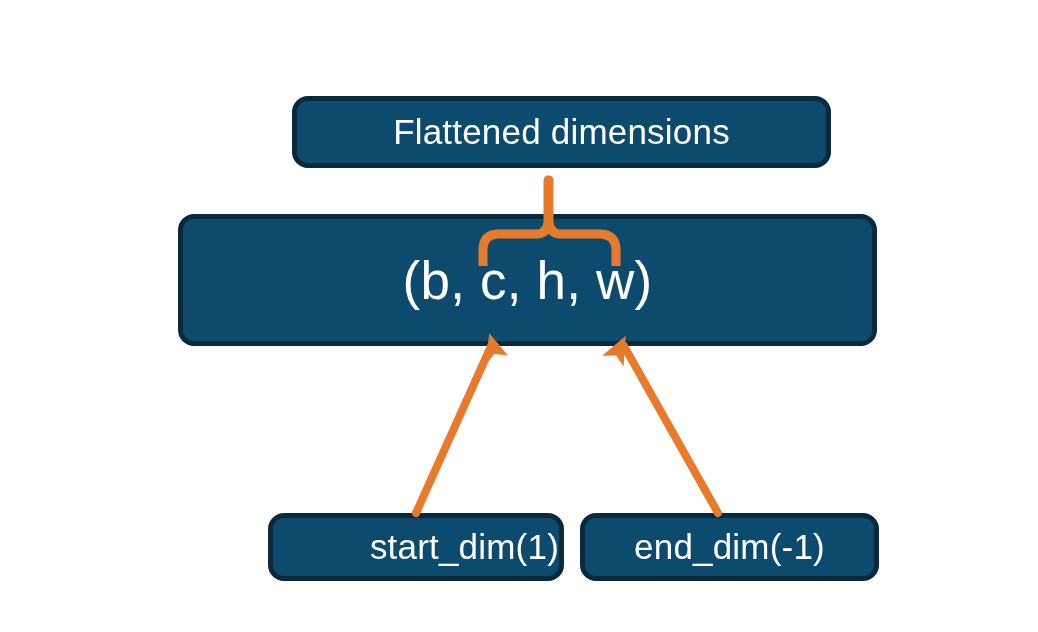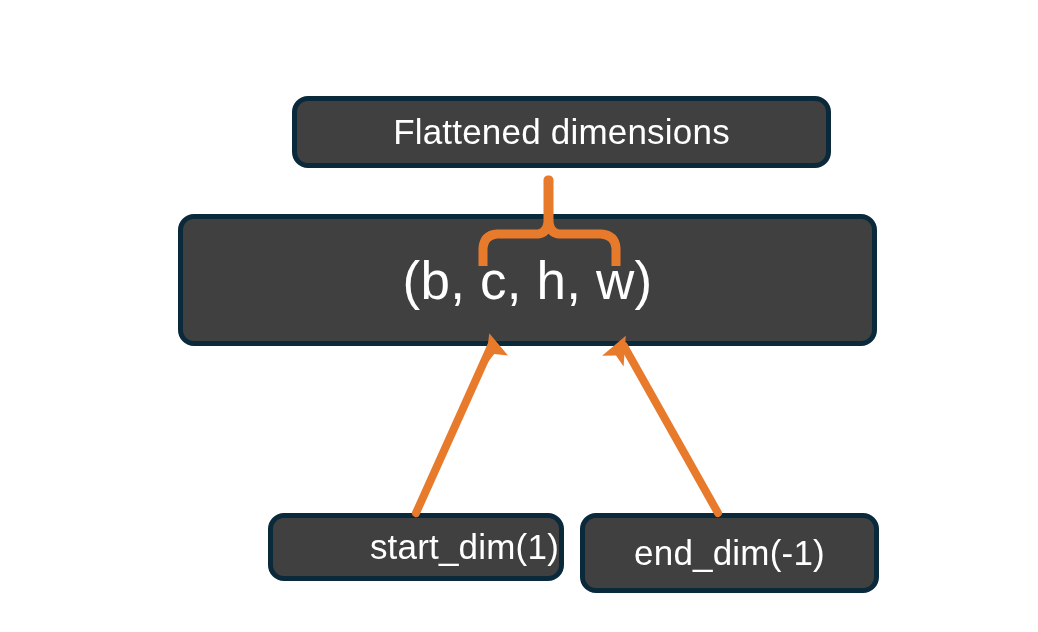--- a/index.html
+++ b/index.html
@@ -13,21 +13,21 @@
   #canvas {
     position: relative;
     width: 1038px;
     height: 632px;
     background: #ffffff;
     overflow: hidden;
   }
   .node {
     position: absolute;
     box-sizing: border-box;
-    background: #404040;
+    background: #0c4a6e;
     border: 5px solid #0a2a3c;
     border-radius: 16px;
     display: flex;
     align-items: center;
     justify-content: center;
     color: #ffffff;
     font-family: "Liberation Sans", sans-serif;
     font-weight: 400;
     letter-spacing: 0.2px;
     white-space: nowrap;
@@ -55,21 +55,21 @@
     width: 296px;
     height: 68px;
     font-size: 35px;
     z-index: 4;
     justify-content: flex-end;
   }
   #node-end-dim {
     left: 580px;
     top: 513px;
     width: 299px;
-    height: 80px;
+    height: 68px;
     font-size: 35px;
     z-index: 4;
   }
   .overlay {
     position: absolute;
     left: 0;
     top: 0;
     width: 1038px;
     height: 632px;
     pointer-events: none;

